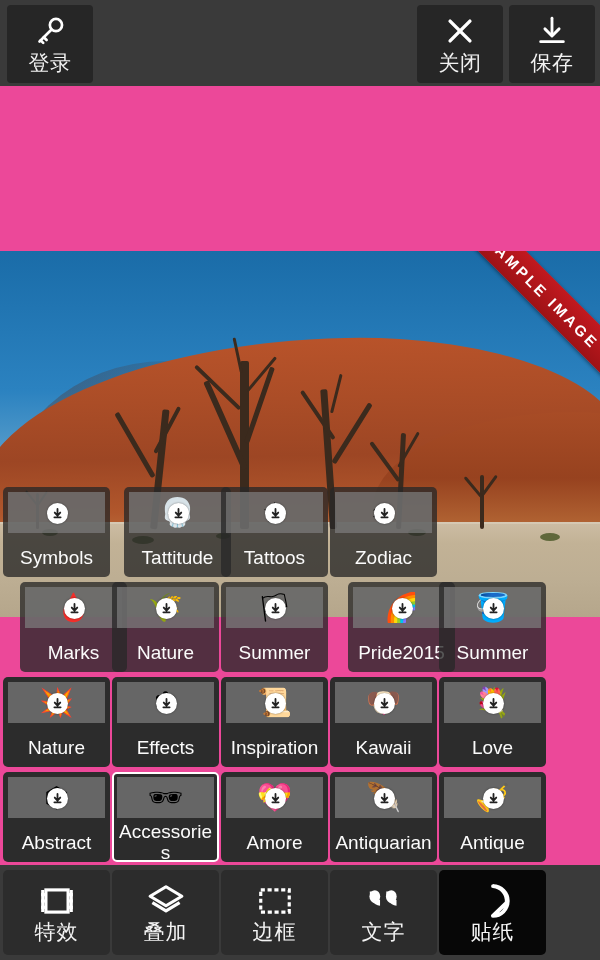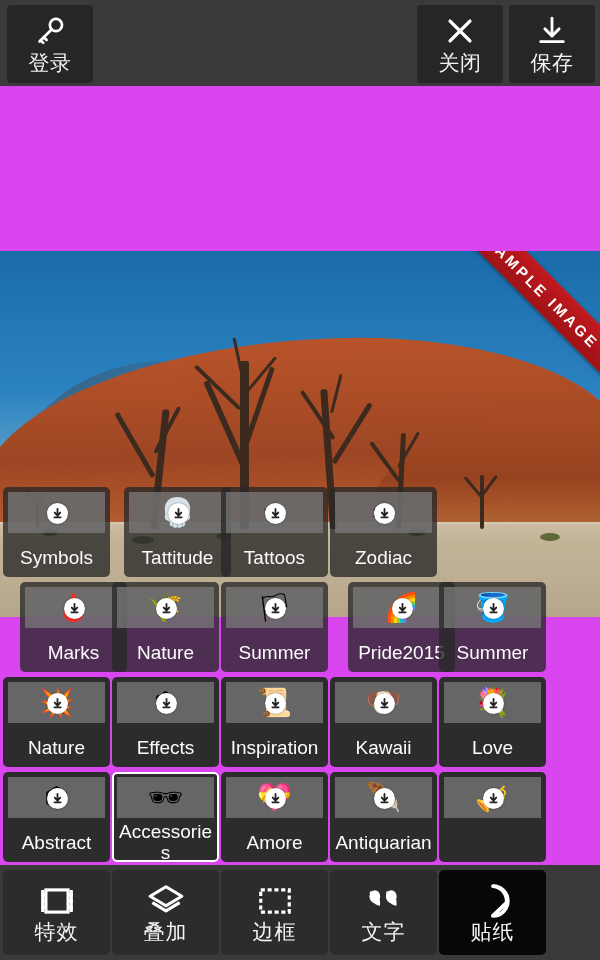--- a/index.html
+++ b/index.html
@@ -2,21 +2,21 @@
 <html><head>
 <meta charset="utf-8">
 <style>
   * { margin:0; padding:0; box-sizing:border-box; }
   html,body{
     width:600px; height:960px; overflow:hidden;
     background:#3a3a3a;
     font-family:"Liberation Sans","DejaVu Sans",sans-serif;
     -webkit-font-smoothing:antialiased;
   }
-  #app{ position:relative; width:600px; height:960px; background:#d946ef;border-radius:16px; }
+  #app{ position:relative; width:600px; height:960px; background:#ec4899;border-radius:16px; }
 
   
   #topbar{
     position:absolute; left:0; top:0; width:600px; height:86px;
     background:#3a3a3a;
   }
   .topbtn{
     position:absolute; top:5px; width:86px; height:78px;
     background:#262626; border-radius:4px;
     display:flex; flex-direction:column; align-items:center; justify-content:center;
@@ -440,20 +440,21 @@
         </div>
         <div class="tile opaque" style="left: 439px;">
           <div class="thumb">
             <span class="art">🎺</span>
             <div class="badge">
               <svg viewBox="0 0 12 12">
                 <path d="M6 1 L6 7 M3 5 L6 8.4 L9 5 M2.6 10.2 L9.4 10.2" fill="none" stroke="#222" stroke-width="2" stroke-linecap="round" stroke-linejoin="round"></path>
               </svg>
             </div>
           </div>
+          <div class="cap">Antique</div>
         </div>
       </div>
     </div>
 
   <div id="bottombar">
       <div class="tab" style="left: 3px;">
         <span class="ic"><svg viewBox="0 0 24 24">
             <g fill="none" stroke="#fff" stroke-width="2">
               <rect x="5" y="5" width="14" height="14"></rect>
               <path d="M3 5 L3 19 M21 5 L21 19"></path>

